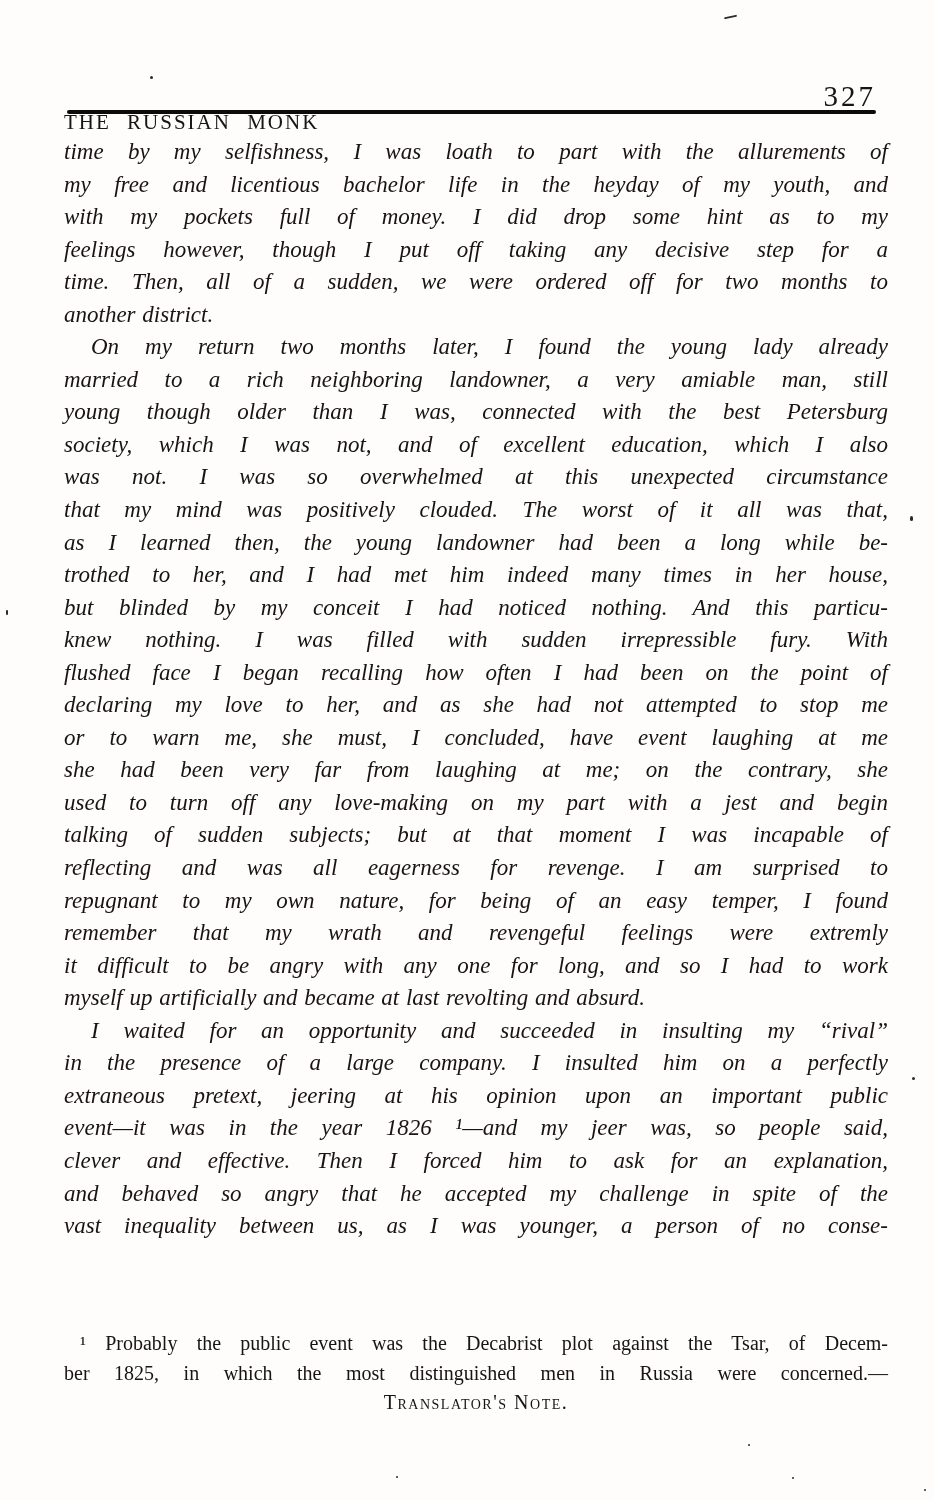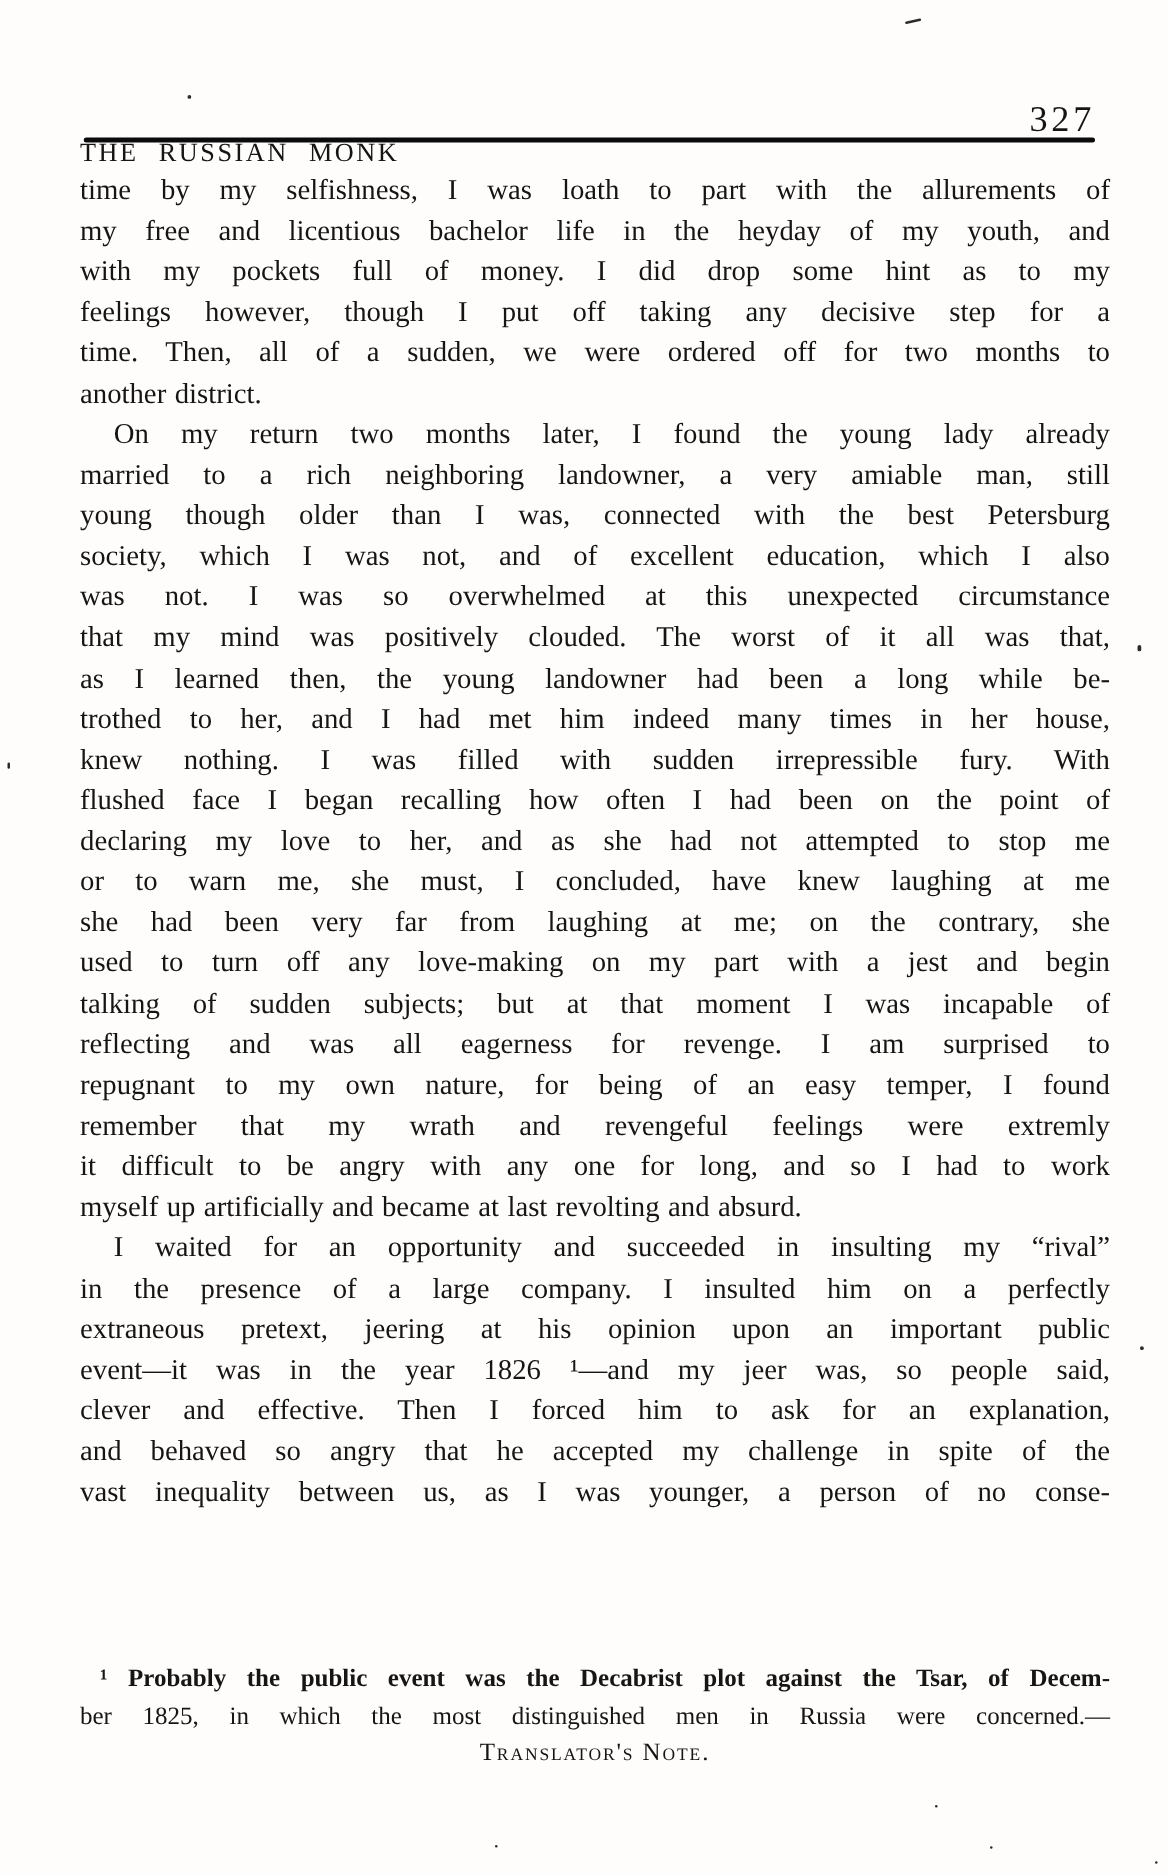--- a/index.html
+++ b/index.html
@@ -29,31 +29,31 @@
   .rule {
     position: absolute; top: 110px; left: 3px; width: 809px; height: 4px;
     background: #0b0b0b; border-radius: 2px;
   }
 
   .text-block {
     position: absolute; top: 136px; left: 0; width: 824px;
     font-size: 23px; line-height: 32.55px;
     word-spacing: 1px;
   }
-  .paragraph { margin: 0; }
+  .paragraph { margin: 0; font-style: italic; }
   .line { text-align: justify; text-align-last: justify; }
   .line.unjust { text-align-last: left; }
   .line.indent { text-indent: 27px; }
 
   .footnote {
     position: absolute; top: 1329px; left: 0; width: 824px;
     font-size: 20px; line-height: 29.5px;
   }
   .fn-line { text-align: justify; text-align-last: justify; }
-  .fn-line.first { text-indent: 16px; font-weight: bold; }
+  .fn-line.first { text-indent: 16px; }
   .fn-sig { font-variant: small-caps; letter-spacing: 1.5px; text-align: center; }
 
   .speck { position: absolute; background: #2e2a26; border-radius: 50%; }
   .sp-dash { top: 16px; left: 724px; width: 13px; height: 2px; border-radius: 1px; transform: rotate(-12deg); }
   .sp-a { left: 150px; top: 76px;  width: 3px; height: 3px; }
   .sp-b { left: 910px; top: 516px; width: 3px; height: 5px; border-radius: 2px; }
   .sp-c { left: 912px; top: 1077px; width: 3px; height: 3px; }
   .sp-d { left: 748px; top: 1444px; width: 2px; height: 2px; }
   .sp-e { left: 396px; top: 1476px; width: 2px; height: 2px; }
   .sp-f { left: 792px; top: 1477px; width: 2px; height: 2px; }
@@ -80,24 +80,25 @@
         </div>
         <div class="paragraph">
           <div class="line indent">On my return two months later, I found the young lady already</div>
           <div class="line">married to a rich neighboring landowner, a very amiable man, still</div>
           <div class="line">young though older than I was, connected with the best Petersburg</div>
           <div class="line">society, which I was not, and of excellent education, which I also</div>
           <div class="line">was not.  I was so overwhelmed at this unexpected circumstance</div>
           <div class="line">that my mind was positively clouded.  The worst of it all was that,</div>
           <div class="line">as I learned then, the young landowner had been a long while be-</div>
           <div class="line">trothed to her, and I had met him indeed many times in her house,</div>
+          <div class="line">but blinded by my conceit I had noticed nothing.  And this particu-</div>
           <div class="line">knew nothing.  I was filled with sudden irrepressible fury.  With</div>
           <div class="line">flushed face I began recalling how often I had been on the point of</div>
           <div class="line">declaring my love to her, and as she had not attempted to stop me</div>
-          <div class="line">or to warn me, she must, I concluded, have knew laughing at me</div>
+          <div class="line">or to warn me, she must, I concluded, have event laughing at me</div>
           <div class="line">she had been very far from laughing at me; on the contrary, she</div>
           <div class="line">used to turn off any love-making on my part with a jest and begin</div>
           <div class="line">talking of sudden subjects; but at that moment I was incapable of</div>
           <div class="line">reflecting and was all eagerness for revenge.  I am surprised to</div>
           <div class="line">repugnant to my own nature, for being of an easy temper, I found</div>
           <div class="line">remember that my wrath and revengeful feelings were extremly</div>
           <div class="line">it difficult to be angry with any one for long, and so I had to work</div>
           <div class="line unjust">myself up artificially and became at last revolting and absurd.</div>
         </div>
         <div class="paragraph">

